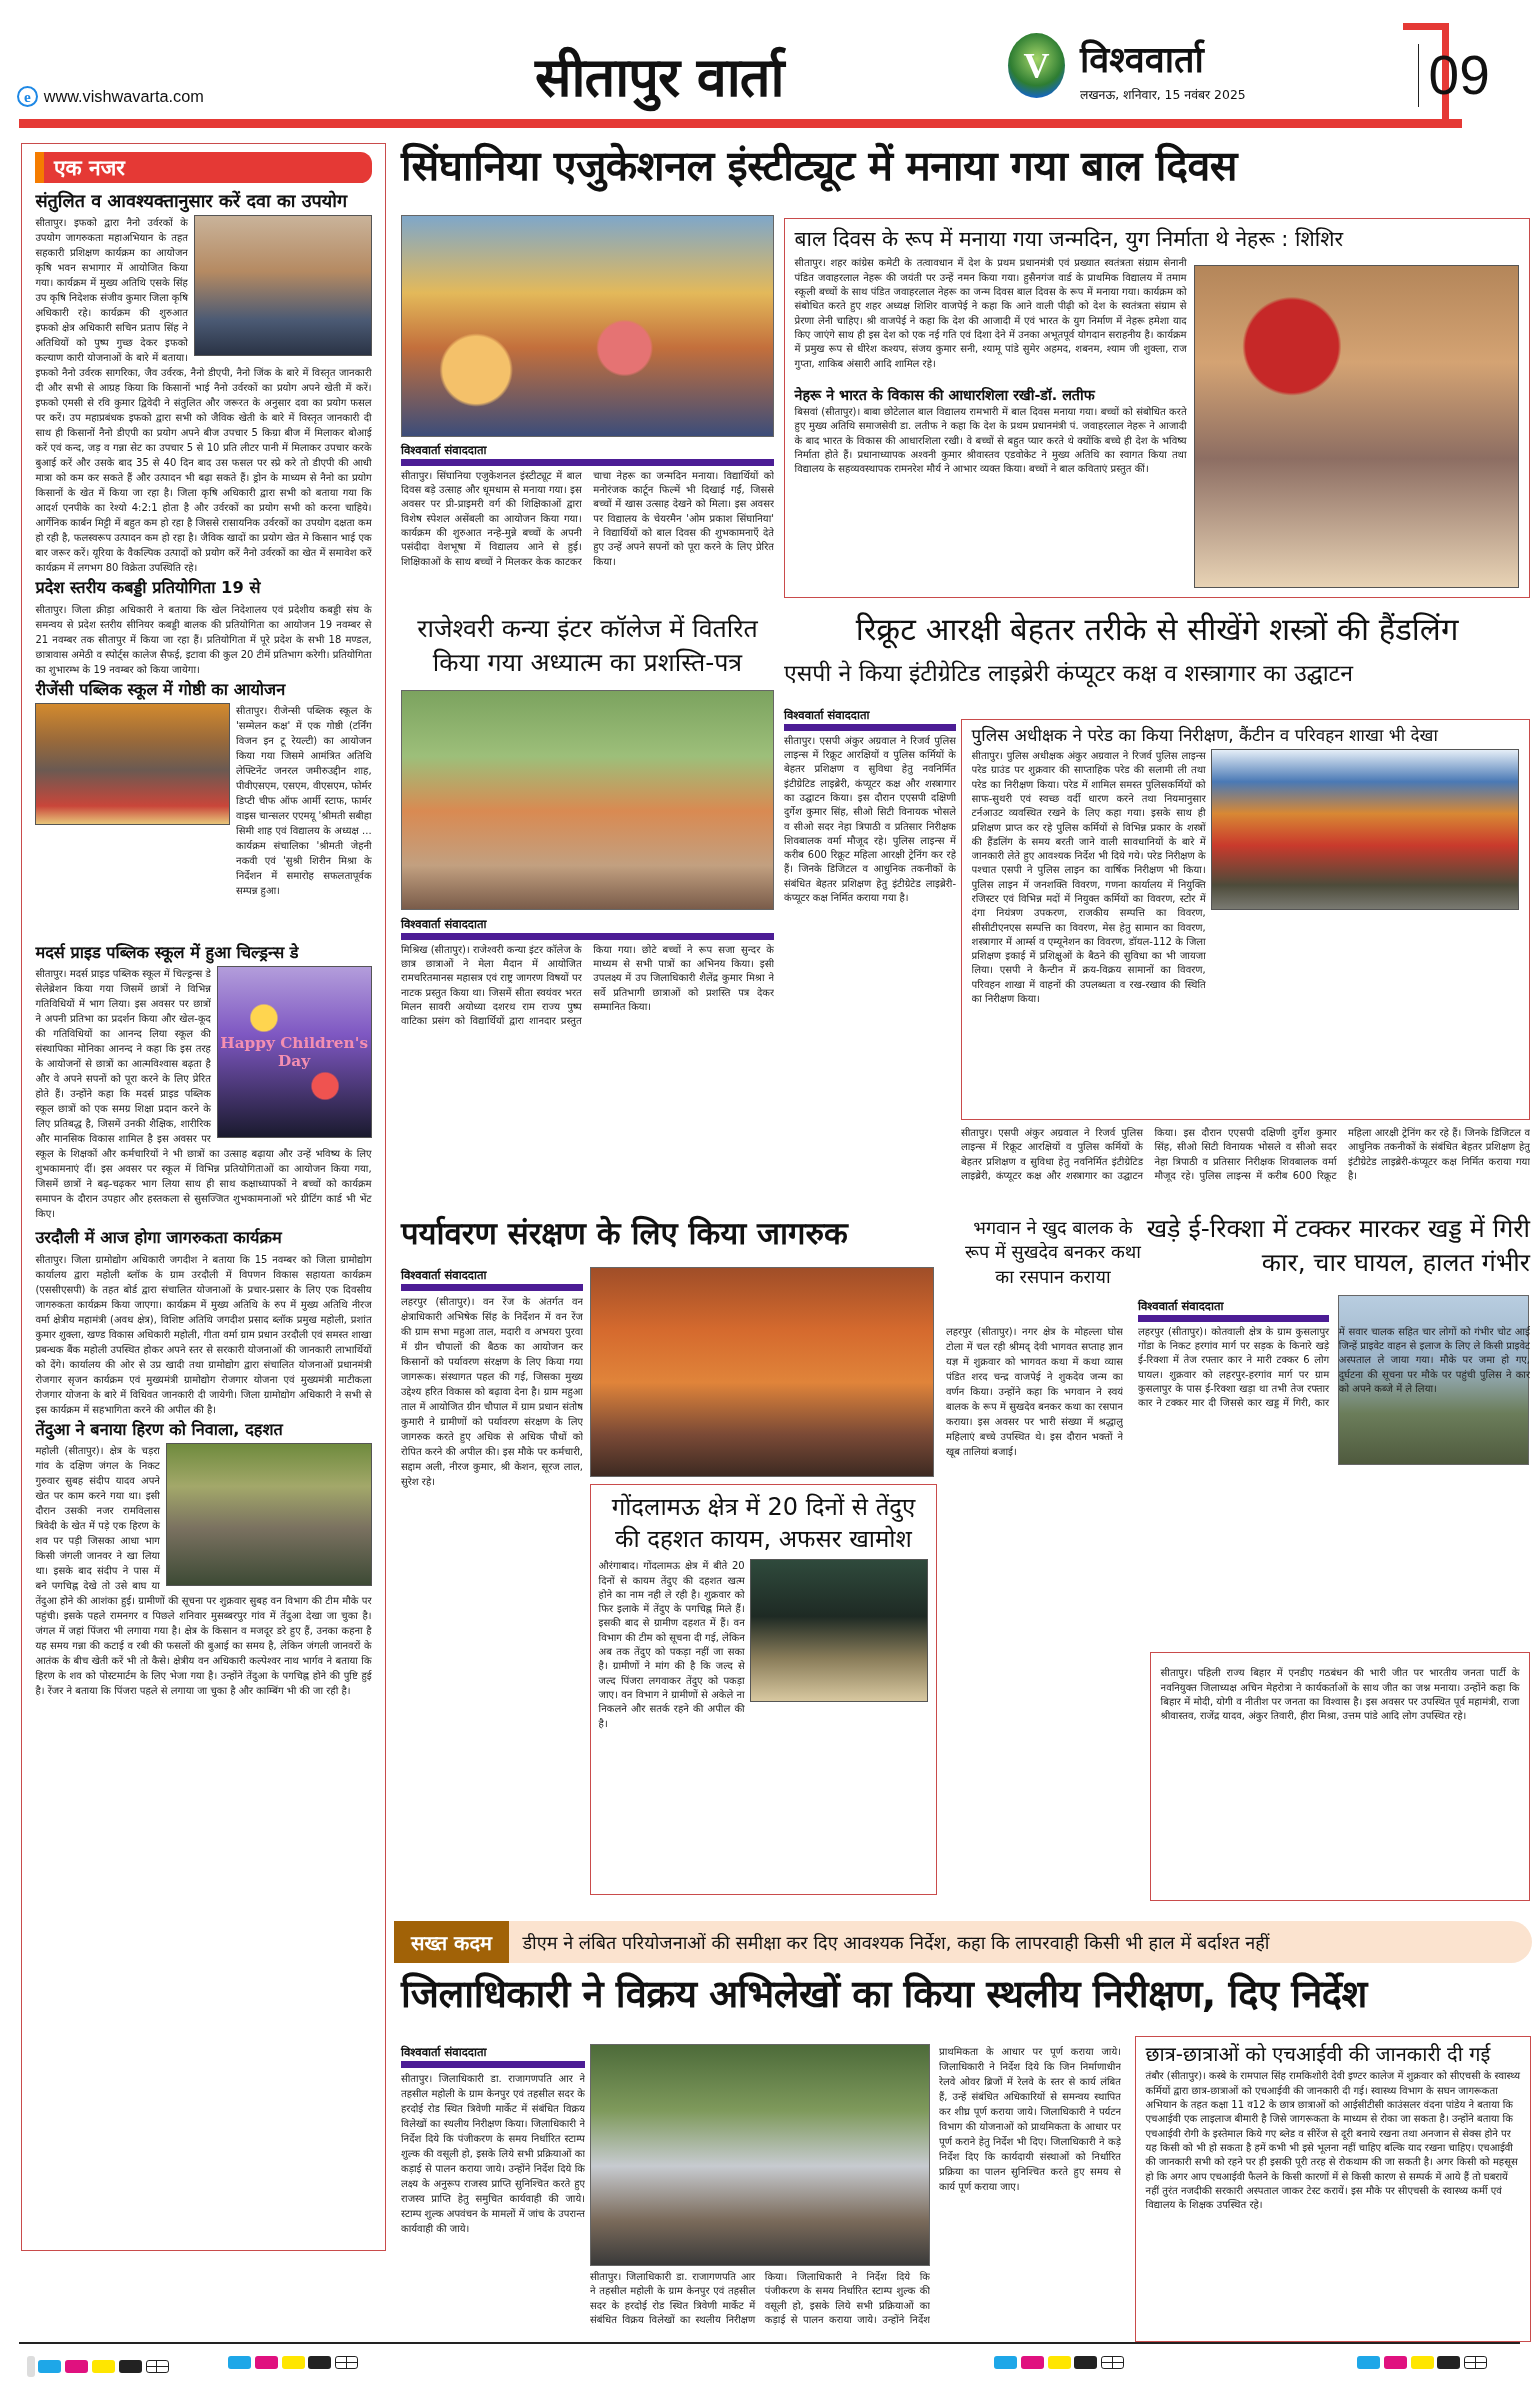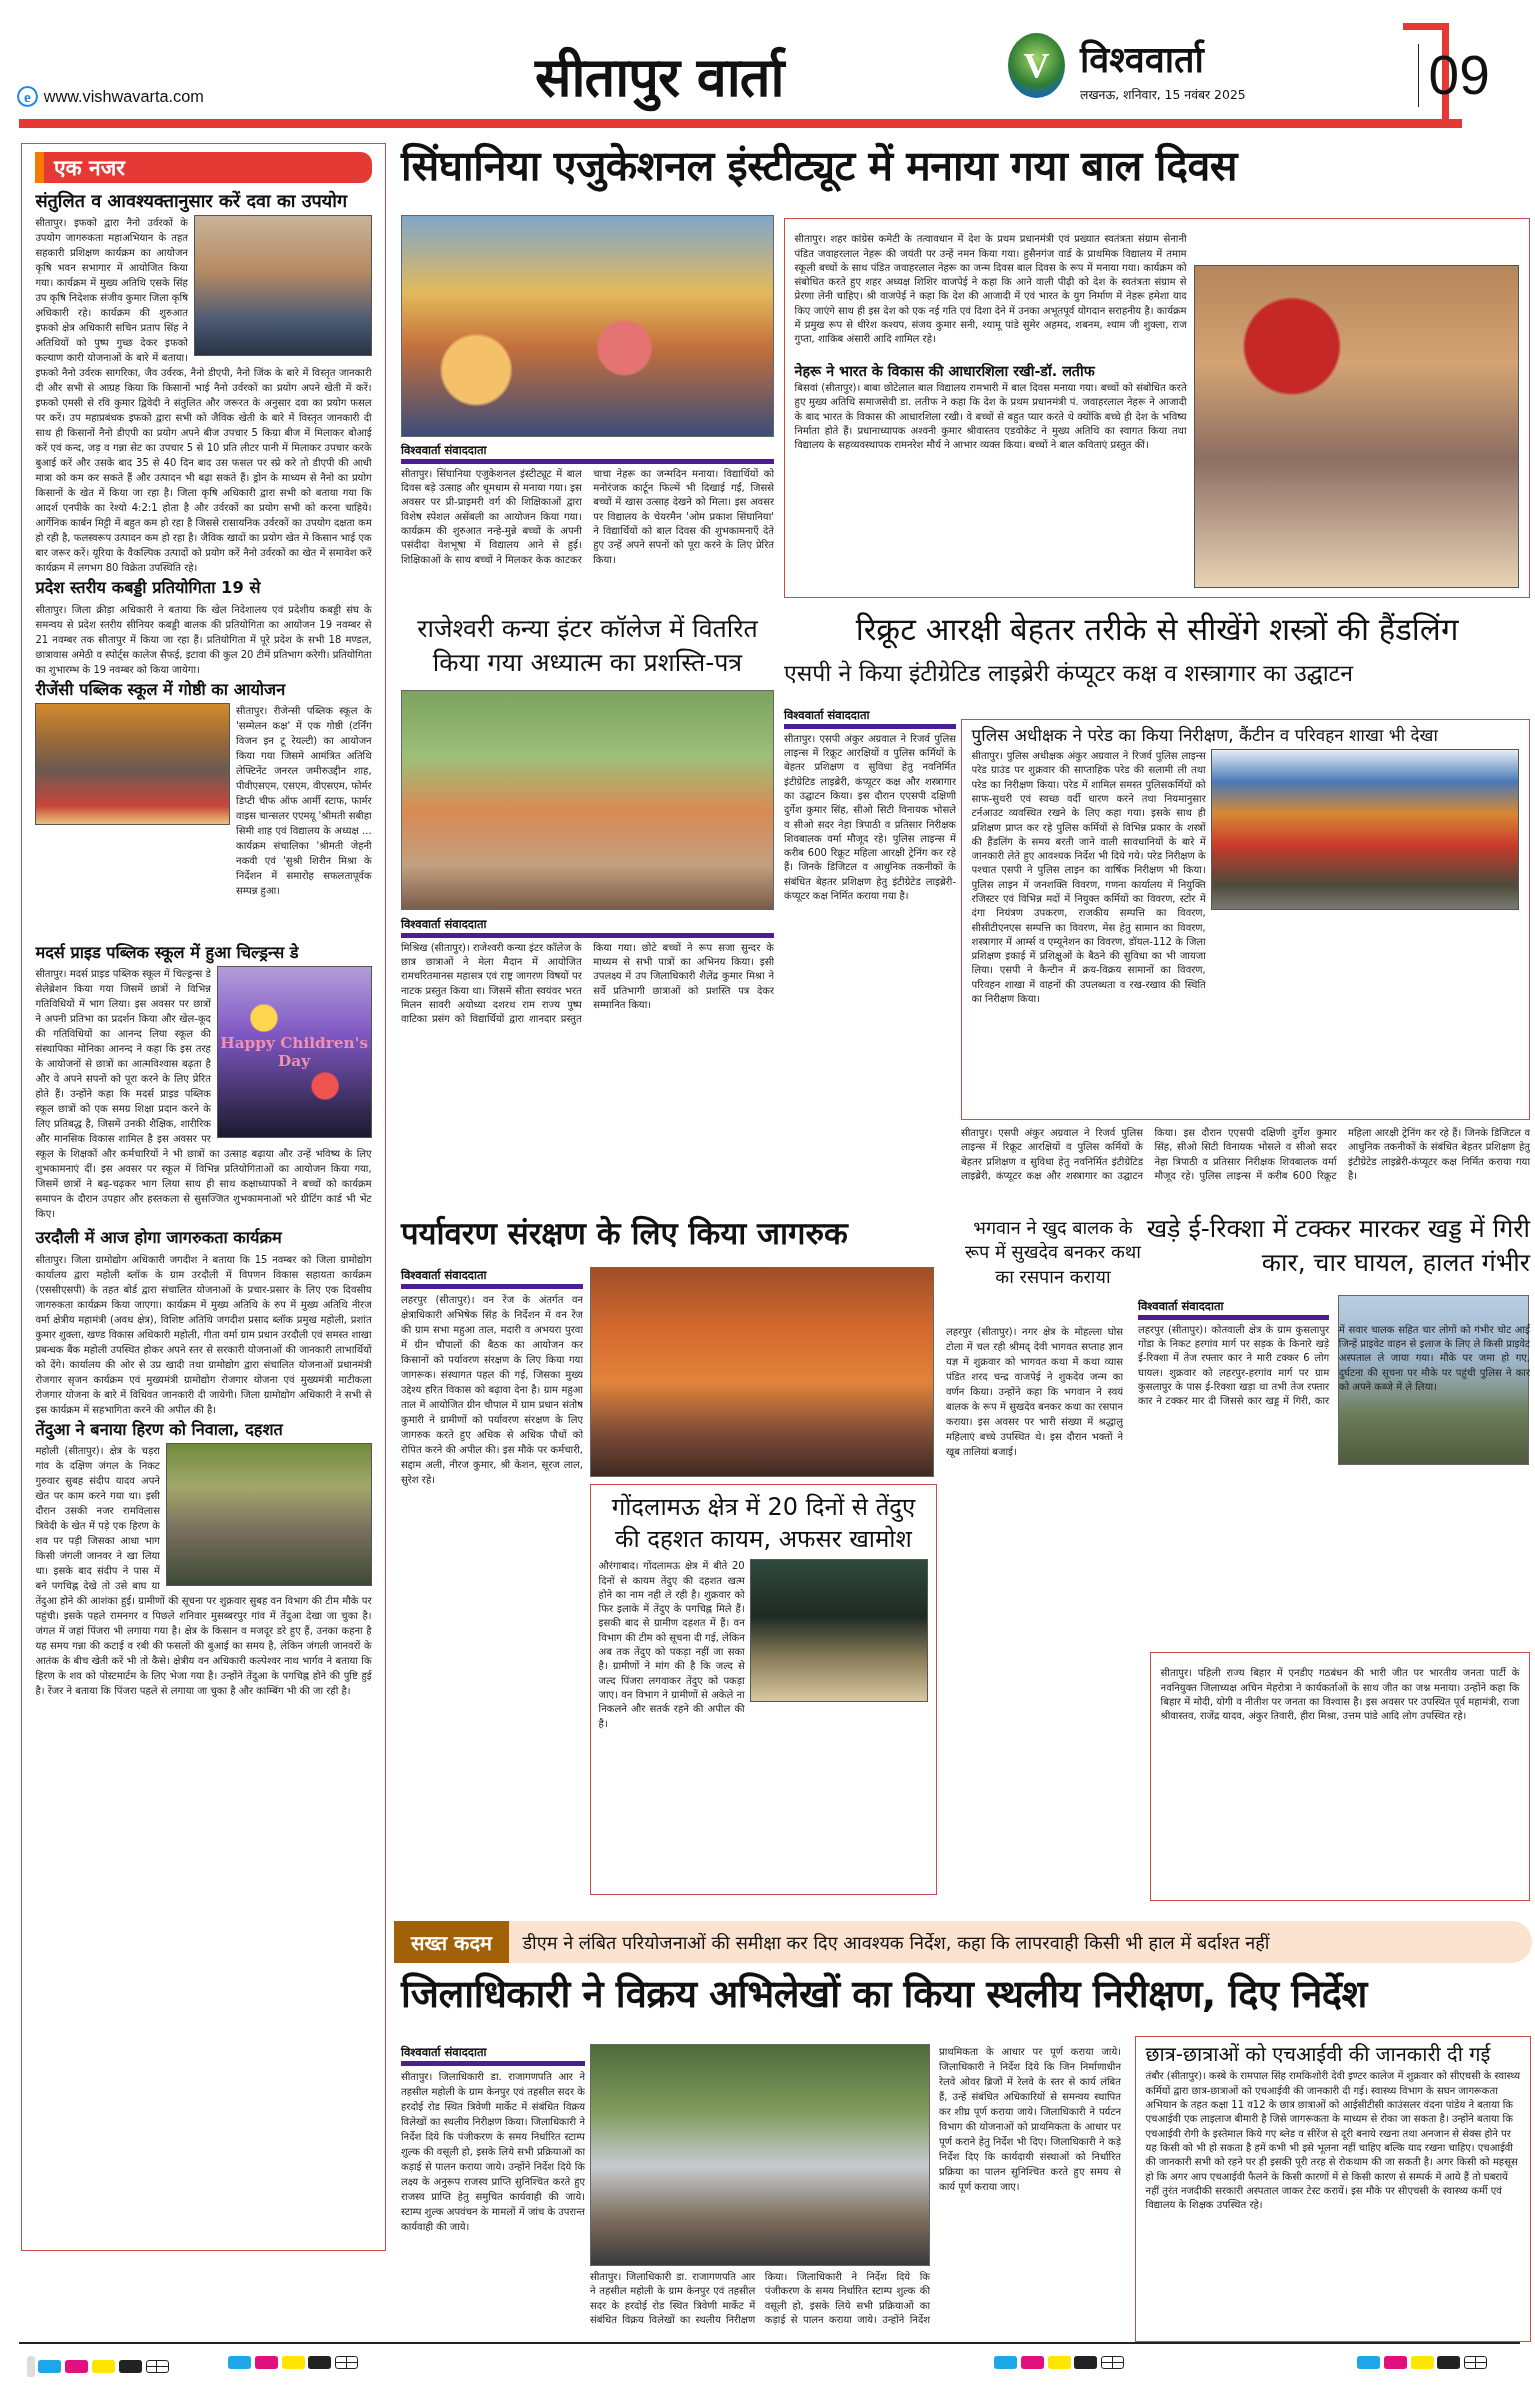--- a/index.html
+++ b/index.html
@@ -12,21 +12,21 @@
 .brand{left:1080px;top:34px;font-size:36px;font-weight:bold}
 .dateline{left:1080px;top:86px;font-size:12.4px}
 .pgbox{left:1403px;top:23px;width:46px;height:103px;border-top:7.6px solid #e53935;border-right:7.6px solid #e53935}
 .pgnum{left:1418px;top:44px;font-size:55px;font-family:"Liberation Sans",sans-serif;border-left:1.9px solid #222;padding-left:9.6px;line-height:63px}
 .redbar{left:19px;top:119px;width:1443px;height:8.6px;background:#e53935}
 .box{position:absolute;border:1.9px solid #c94b4b}
 .banner{background:#e53935;color:#fff;font-weight:bold;font-size:21px;padding:1.9px 9.6px;border-left:9.6px solid #f57c00;border-radius:0 11.5px 11.5px 0}
 .h{font-weight:bold;line-height:1.15}
 .p{font-size:10.5px;line-height:15.3px;text-align:justify;color:#222}
 .photo{position:absolute;border:1px solid #666}
-.byline{font-size:11.5px;font-weight:bold;border-bottom:5px solid #4c1d95;padding-bottom:1.9px;margin-bottom:2.9px}
+.byline{font-size:11.5px;font-weight:bold;border-bottom:7px solid #4c1d95;padding-bottom:1.9px;margin-bottom:2.9px}
 .sakht{left:394px;top:1921px;width:1138px;height:42px;background:#fbe3cf;border-radius:0 21px 21px 0;display:flex;align-items:center}
 .sakht .tag{background:#a16207;color:#fff;font-size:20px;height:42px;display:flex;align-items:center;padding:0 17px;font-weight:bold}
 .sakht .txt{font-size:18px;padding-left:13.4px}
 .reg{display:flex;gap:3.8px;align-items:center}
 .reg span{display:block;width:23px;height:13.4px;border-radius:2.9px}
 .reg .g{width:23px;height:13.4px;border:1.4px solid #222;background:linear-gradient(#222,#222) center/100% 1.4px no-repeat,linear-gradient(#222,#222) center/1.4px 100% no-repeat}
 .text-fill{overflow:hidden}
 </style>
 </head>
 <body>
@@ -86,20 +86,21 @@
 </div>
 
 <div class="abs h" style="left:401px;top:143px;width:1128px;font-size:41px;letter-spacing:-0.5px">सिंघानिया एजुकेशनल इंस्टीट्यूट में मनाया गया बाल दिवस</div>
 <div class="photo" style="left:401px;top:215px;width:373px;height:222px;background:radial-gradient(circle at 20% 70%,#f4c16a 0 10%,transparent 11%),radial-gradient(circle at 60% 60%,#e57373 0 10%,transparent 11%),linear-gradient(180deg,#7fa7c9 0%,#e3b95a 35%,#c36f3c 60%,#3c4d7a 100%)"></div>
 <div class="abs" style="left:401px;top:442px;width:373px">
   <div class="byline">विश्ववार्ता संवाददाता</div>
   <p class="p" style="column-count:2;column-gap:11.5px;font-size:10px;line-height:14.3px;height:124px;overflow:hidden">सीतापुर। सिंघानिया एजुकेशनल इंस्टीट्यूट में बाल दिवस बड़े उत्साह और धूमधाम से मनाया गया। इस अवसर पर प्री-प्राइमरी वर्ग की शिक्षिकाओं द्वारा विशेष स्पेशल असेंबली का आयोजन किया गया। कार्यक्रम की शुरुआत नन्हे-मुन्ने बच्चों के अपनी पसंदीदा वेशभूषा में विद्यालय आने से हुई। शिक्षिकाओं के साथ बच्चों ने मिलकर केक काटकर चाचा नेहरू का जन्मदिन मनाया। विद्यार्थियों को मनोरंजक कार्टून फिल्में भी दिखाई गईं, जिससे बच्चों में खास उत्साह देखने को मिला। इस अवसर पर विद्यालय के चेयरमैन 'ओम प्रकाश सिंघानिया' ने विद्यार्थियों को बाल दिवस की शुभकामनाएँ देते हुए उन्हें अपने सपनों को पूरा करने के लिए प्रेरित किया।</p>
 </div>
 
 <div class="box" style="left:784px;top:218px;width:746px;height:380px;padding:7.6px 9.6px">
+  <div class="h" style="font-size:21px;font-weight:normal">बाल दिवस के रूप में मनाया गया जन्मदिन, युग निर्माता थे नेहरू : शिशिर</div>
   <div style="position:absolute;right:9.6px;top:46px;width:325px;height:323px;background:radial-gradient(circle at 30% 25%,#c62828 0 14%,transparent 15%),linear-gradient(180deg,#b4865a 0%,#d4a373 30%,#8d6e63 60%,#e8d3b5 100%);border:1px solid #555"></div>
   <div style="width:392px;margin-top:5.7px">
     <p class="p" style="font-size:10px;line-height:14.3px">सीतापुर। शहर कांग्रेस कमेटी के तत्वावधान में देश के प्रथम प्रधानमंत्री एवं प्रख्यात स्वतंत्रता संग्राम सेनानी पंडित जवाहरलाल नेहरू की जयंती पर उन्हें नमन किया गया। हुसैनगंज वार्ड के प्राथमिक विद्यालय में तमाम स्कूली बच्चों के साथ पंडित जवाहरलाल नेहरू का जन्म दिवस बाल दिवस के रूप में मनाया गया। कार्यक्रम को संबोधित करते हुए शहर अध्यक्ष शिशिर वाजपेई ने कहा कि आने वाली पीढ़ी को देश के स्वतंत्रता संग्राम से प्रेरणा लेनी चाहिए। श्री वाजपेई ने कहा कि देश की आजादी में एवं भारत के युग निर्माण में नेहरू हमेशा याद किए जाएंगे साथ ही इस देश को एक नई गति एवं दिशा देने में उनका अभूतपूर्व योगदान सराहनीय है। कार्यक्रम में प्रमुख रूप से धीरेश कश्यप, संजय कुमार सनी, श्यामू पांडे सुमेर अहमद, शबनम, श्याम जी शुक्ला, राज गुप्ता, शाकिब अंसारी आदि शामिल रहे।</p>
     <div class="h" style="font-size:14.3px;margin-top:16px">नेहरू ने भारत के विकास की आधारशिला रखी-डॉ. लतीफ</div>
     <p class="p" style="font-size:10px;line-height:14.3px;margin-top:1.9px">बिसवां (सीतापुर)। बाबा छोटेलाल बाल विद्यालय रामभारी में बाल दिवस मनाया गया। बच्चों को संबोधित करते हुए मुख्य अतिथि समाजसेवी डा. लतीफ ने कहा कि देश के प्रथम प्रधानमंत्री पं. जवाहरलाल नेहरू ने आजादी के बाद भारत के विकास की आधारशिला रखी। वे बच्चों से बहुत प्यार करते थे क्योंकि बच्चे ही देश के भविष्य निर्माता होते हैं। प्रधानाध्यापक अश्वनी कुमार श्रीवास्तव एडवोकेट ने मुख्य अतिथि का स्वागत किया तथा विद्यालय के सहव्यवस्थापक रामनरेश मौर्य ने आभार व्यक्त किया। बच्चों ने बाल कविताएं प्रस्तुत कीं।</p>
   </div>
 </div>
 
 <div class="abs h" style="left:401px;top:612px;width:373px;font-size:25px;font-weight:normal;text-align:center;line-height:1.35">राजेश्वरी कन्या इंटर कॉलेज में वितरित किया गया अध्यात्म का प्रशस्ति-पत्र</div>
 <div class="photo" style="left:401px;top:690px;width:373px;height:220px;background:linear-gradient(180deg,#7ca35f 0%,#9dbf7a 30%,#d98a52 55%,#c2a080 80%,#7a5c4a 100%)"></div>

